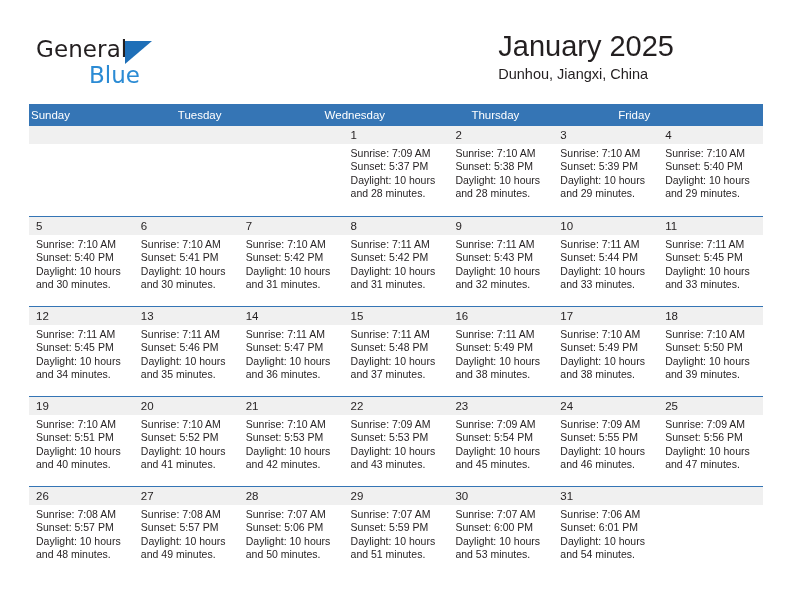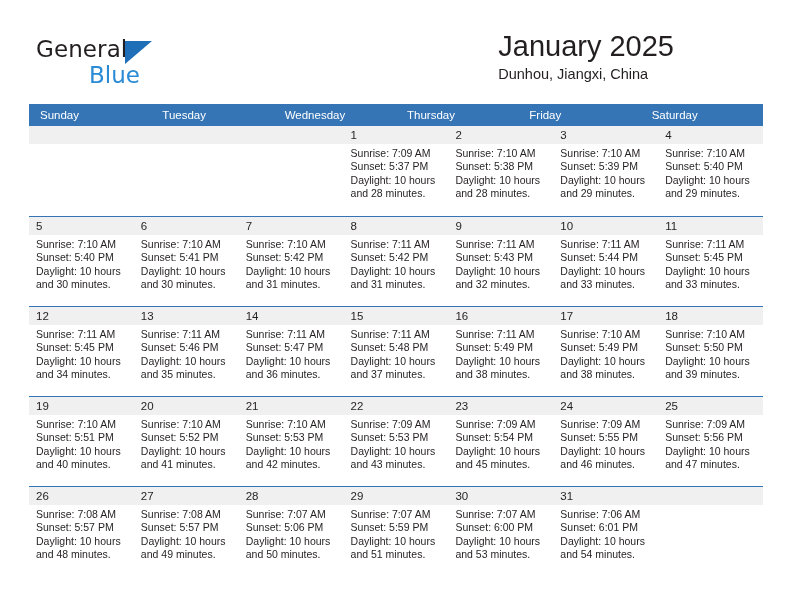--- a/index.html
+++ b/index.html
@@ -99,21 +99,21 @@
     display: flex;
     width: 100%;
     background: #3575b5;
     height: 22px;
   }
   .weekday {
     flex: 1 1 0;
     color: #ffffff;
     font-size: 11.5px;
     line-height: 22px;
-    padding-left: 11px;
+    padding-left: 2px;
     box-sizing: border-box;
     white-space: nowrap;
   }
 
   .week-row {
     display: flex;
     width: 100%;
     height: 90px;
     border-top: 1.6px solid #3575b5;
     box-sizing: border-box;
@@ -172,21 +172,20 @@
   </div>
 
   <div class="calendar">
 
     <div class="weekday-row">
       <div class="weekday">Sunday</div>
       <div class="weekday">Tuesday</div>
       <div class="weekday">Wednesday</div>
       <div class="weekday">Thursday</div>
       <div class="weekday">Friday</div>
-      <div class="weekday">Saturday</div>
     </div>
 
     <div class="week-row first">
       <div class="day-cell empty">
         <span class="day-number"></span>
       </div>
       <div class="day-cell empty">
         <span class="day-number"></span>
       </div>
       <div class="day-cell empty">

